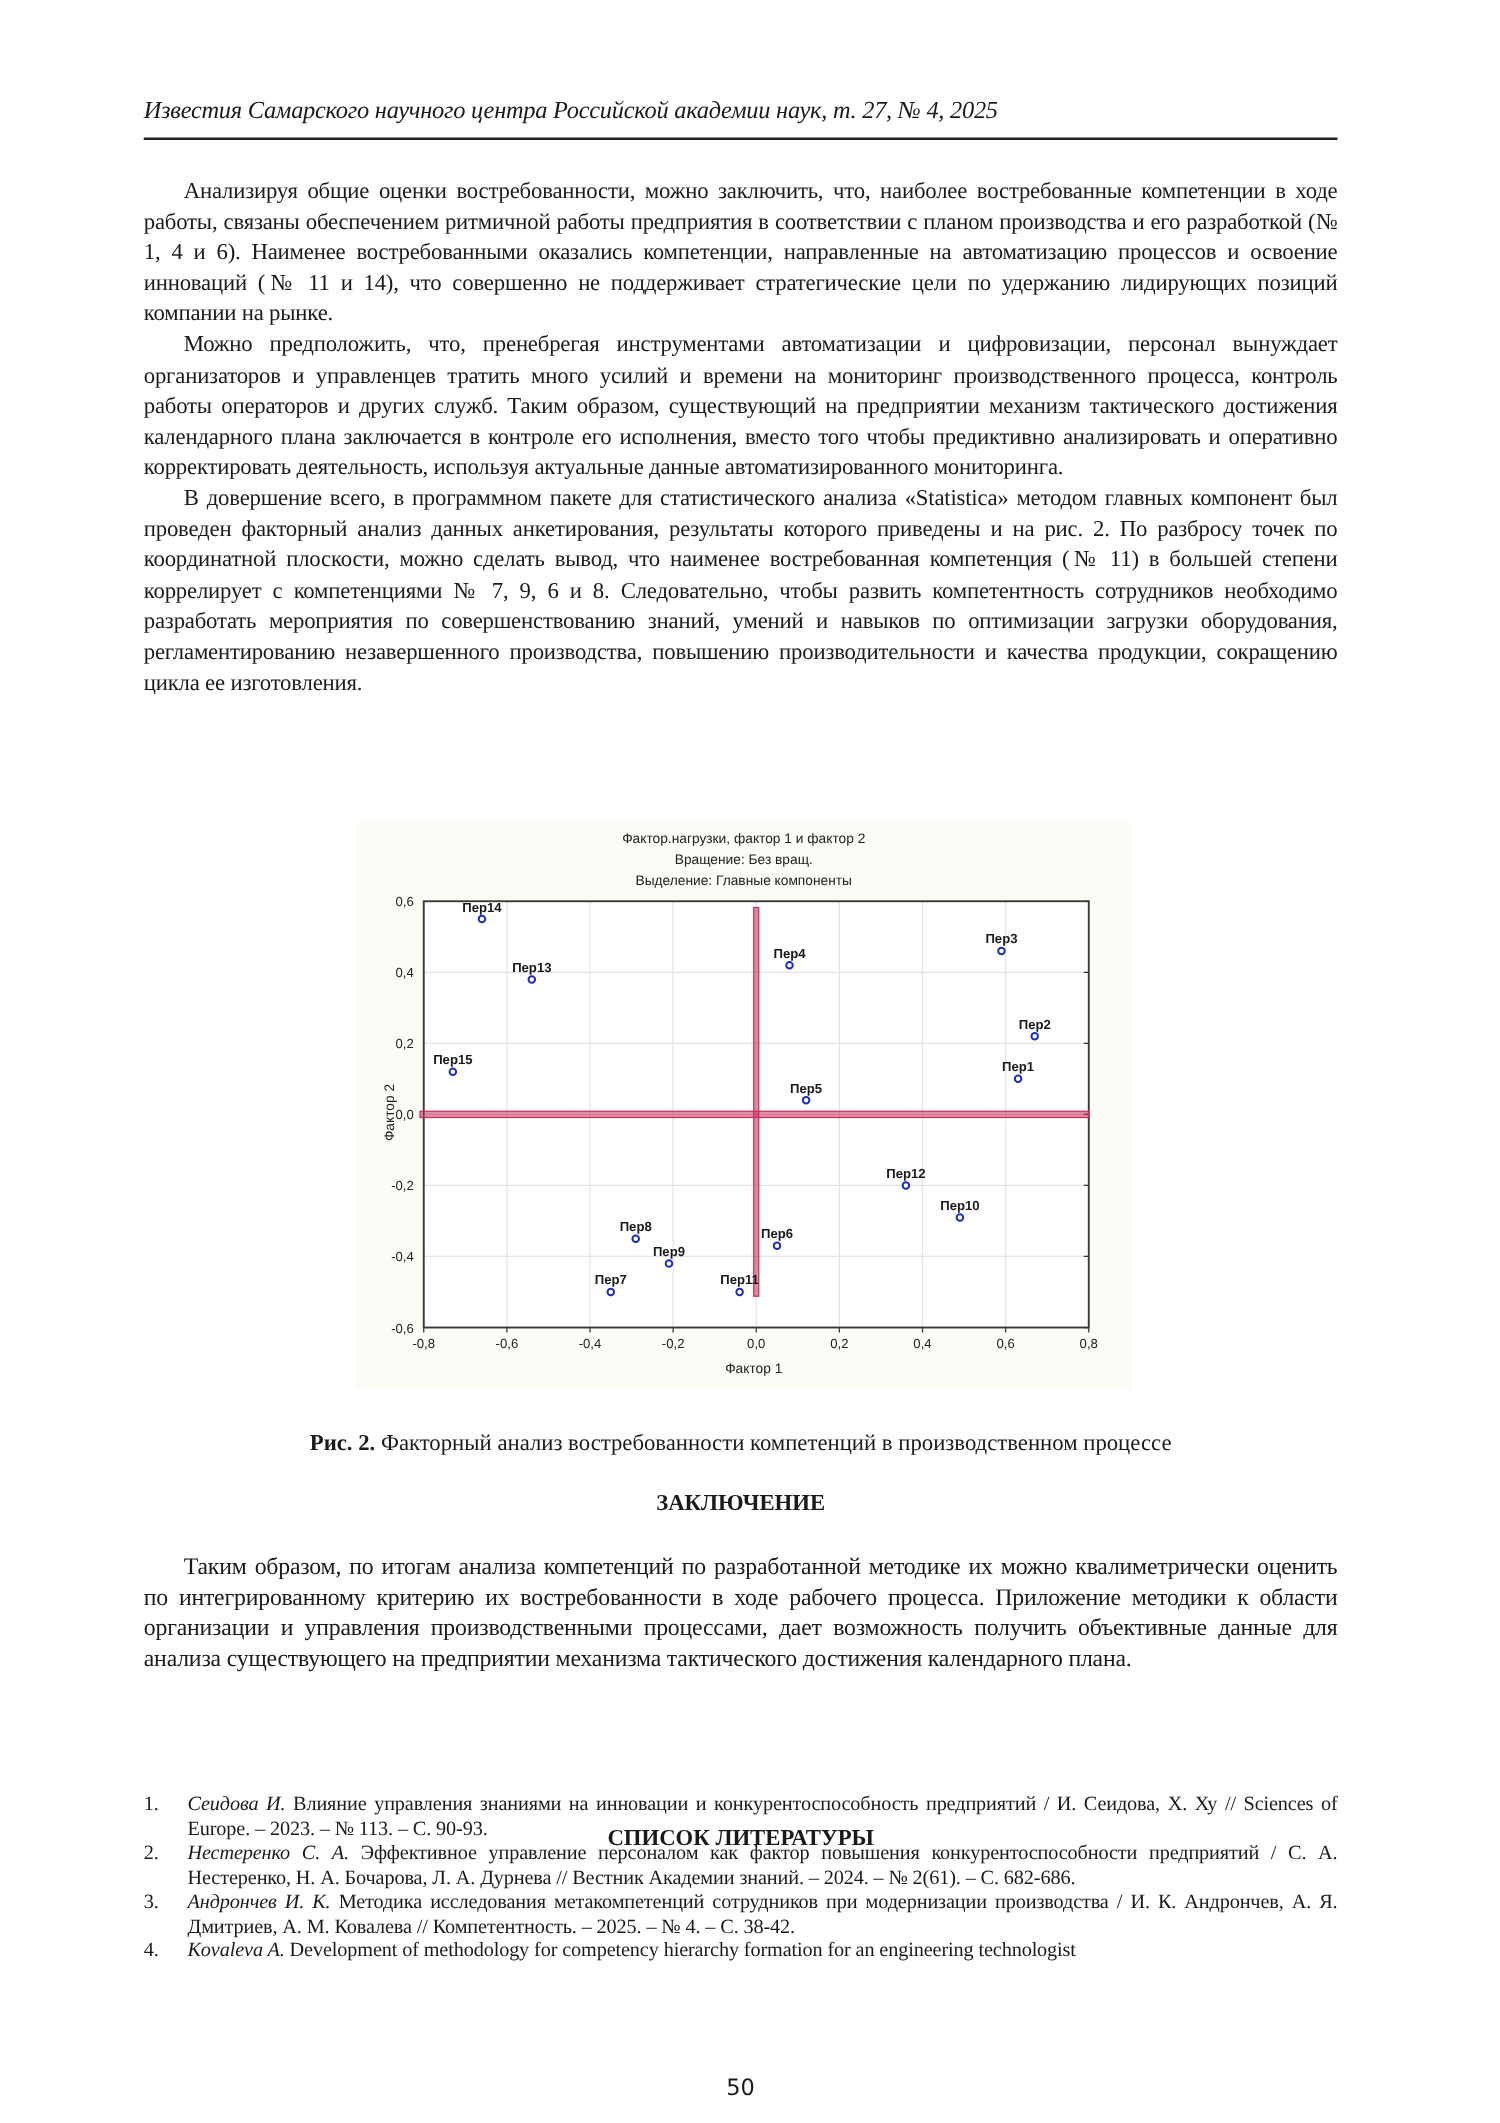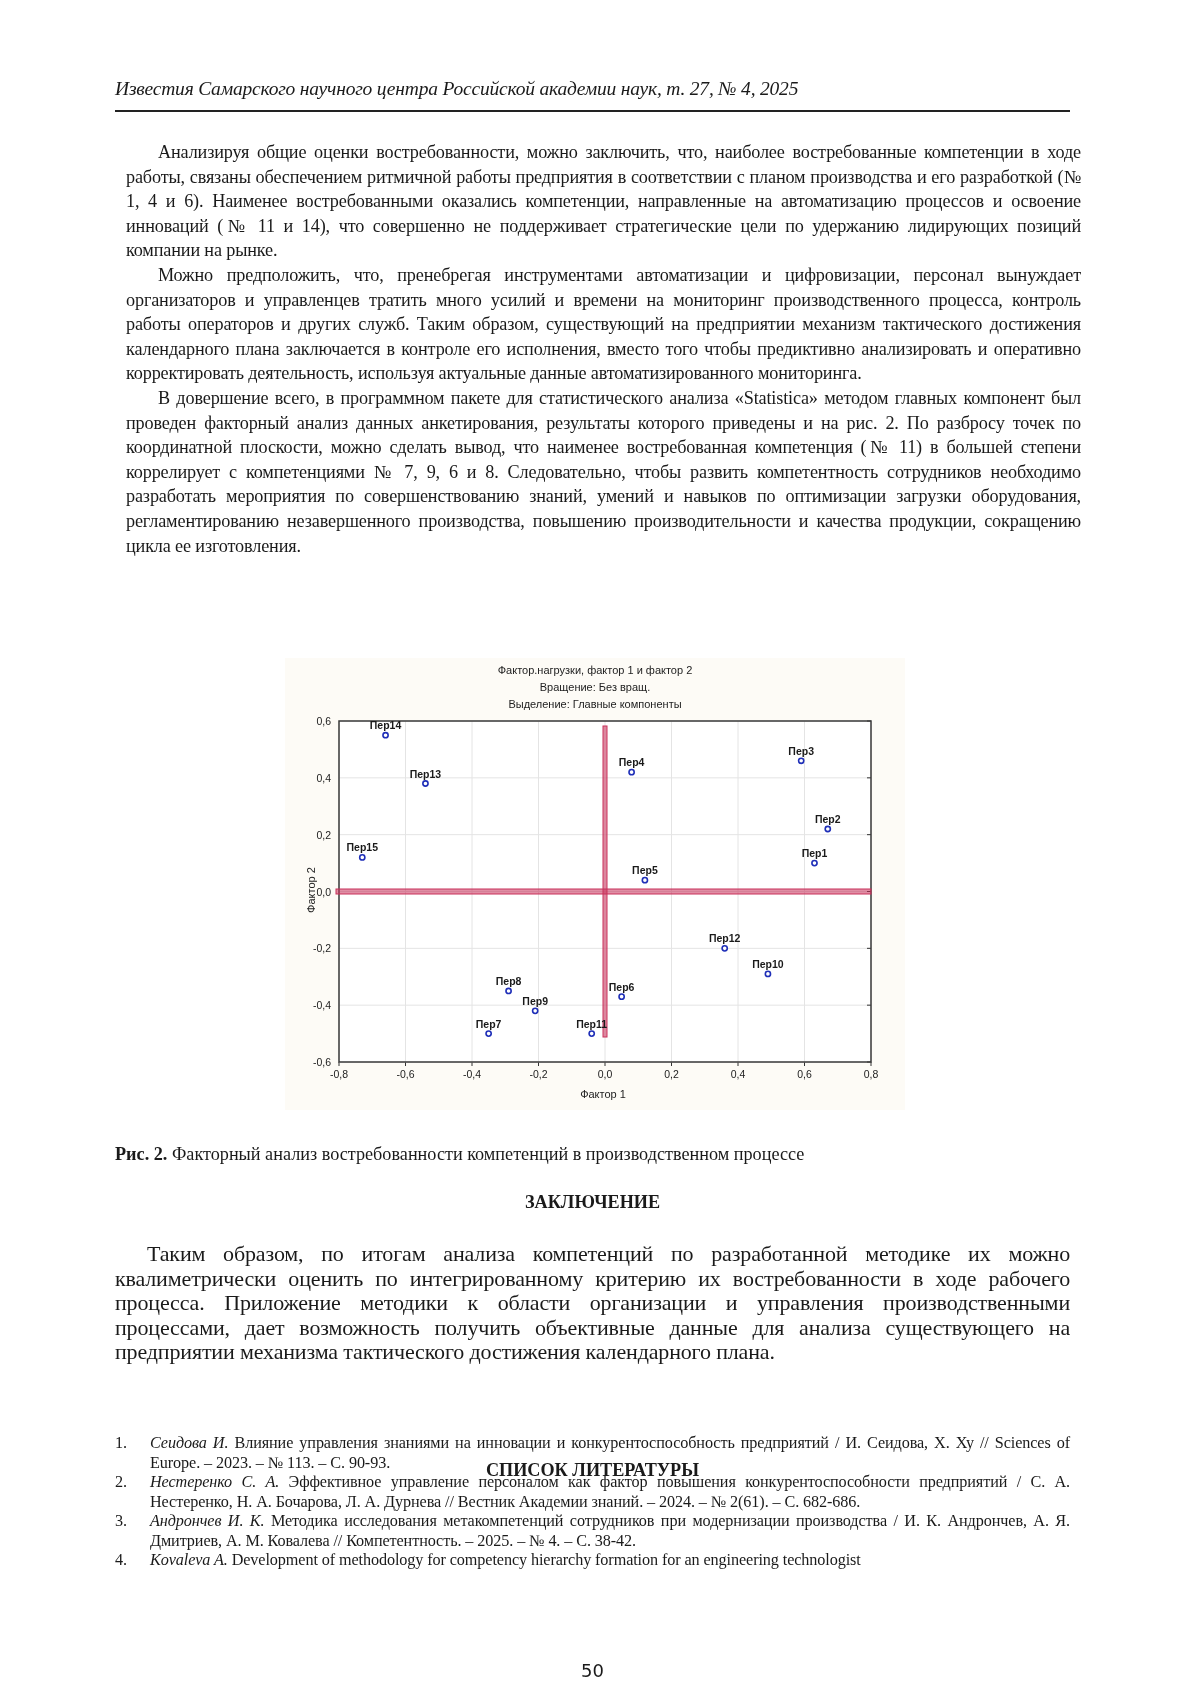--- a/index.html
+++ b/index.html
@@ -3,28 +3,28 @@
 <meta charset="utf-8">
 <style>
   html, body { margin: 0; padding: 0; background: #ffffff; }
   body { width: 1200px; height: 1698px; position: relative; overflow: hidden;
          font-family: "Liberation Serif", "DejaVu Serif", serif; color: #1a1a1a; }
   .page { position: absolute; left: 115px; top: 0; width: 955px; }
   .running-head { position: absolute; left: 0; top: 78px; width: 955px;
          font-style: italic; font-size: 19.5px; letter-spacing: -0.2px; }
   .head-rule { position: absolute; left: 0; top: 110px; width: 955px; height: 2px; background: #222; }
   .body-text { position: absolute; left: 0; top: 140px; width: 955px; font-size: 18.2px; line-height: 24.6px;
-         text-align: justify; letter-spacing: -0.15px; margin-left: 11px; }
+         text-align: justify; letter-spacing: -0.15px; }
   .body-text p { margin: 0; text-indent: 32px; }
   .figure { position: absolute; left: 170px; top: 658px; width: 620px; height: 452px; background: #fdfbf6; }
   .figure svg { display: block; }
-  .caption { position: absolute; left: 0; top: 1144px; width: 955px; text-align: left; font-size: 18.2px; }
+  .caption { position: absolute; left: 0; top: 1144px; width: 955px; text-align: center; font-size: 18.2px; }
   .caption b { font-weight: bold; }
   .section-title { position: absolute; left: 0; width: 955px; text-align: center; font-weight: bold; font-size: 18.2px; }
-  .concl { position: absolute; left: 0; top: 1242px; width: 955px; font-size: 22px; line-height: 24.6px; text-align: justify; letter-spacing: -0.15px; }
+  .concl { position: absolute; left: 0; top: 1242px; width: 955px; font-size: 19px; line-height: 24.6px; text-align: justify; letter-spacing: -0.15px; }
   .concl p { margin: 0; text-indent: 32px; }
   .refs { position: absolute; left: 0; top: 1434px; width: 955px; font-size: 16.2px; line-height: 19.5px; margin: 0; padding: 0; list-style: none; }
   .refs li { position: relative; padding-left: 35px; text-align: justify; letter-spacing: -0.1px; }
   .refs .num { position: absolute; left: 0; top: 0; }
   .refs .author { font-style: italic; }
   .page-number { position: absolute; left: 0; top: 1628px; width: 955px; text-align: center; font-size: 18px;
          font-family: "DejaVu Sans", sans-serif; margin-top: 32px; }
   .chart-text { font-family: "Liberation Sans", "DejaVu Sans", sans-serif; }
 </style>
 </head>

